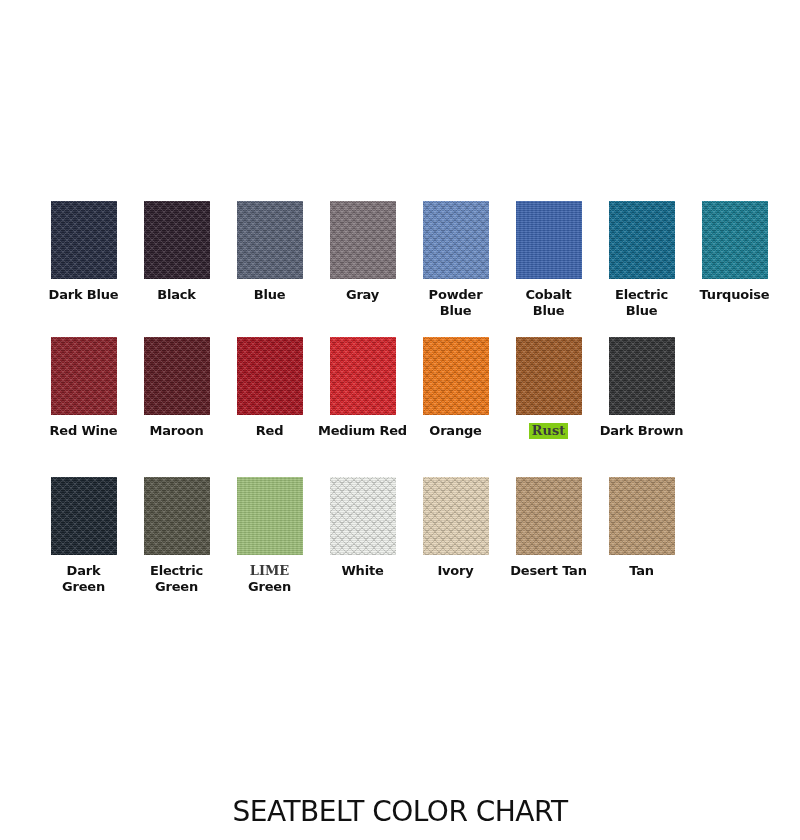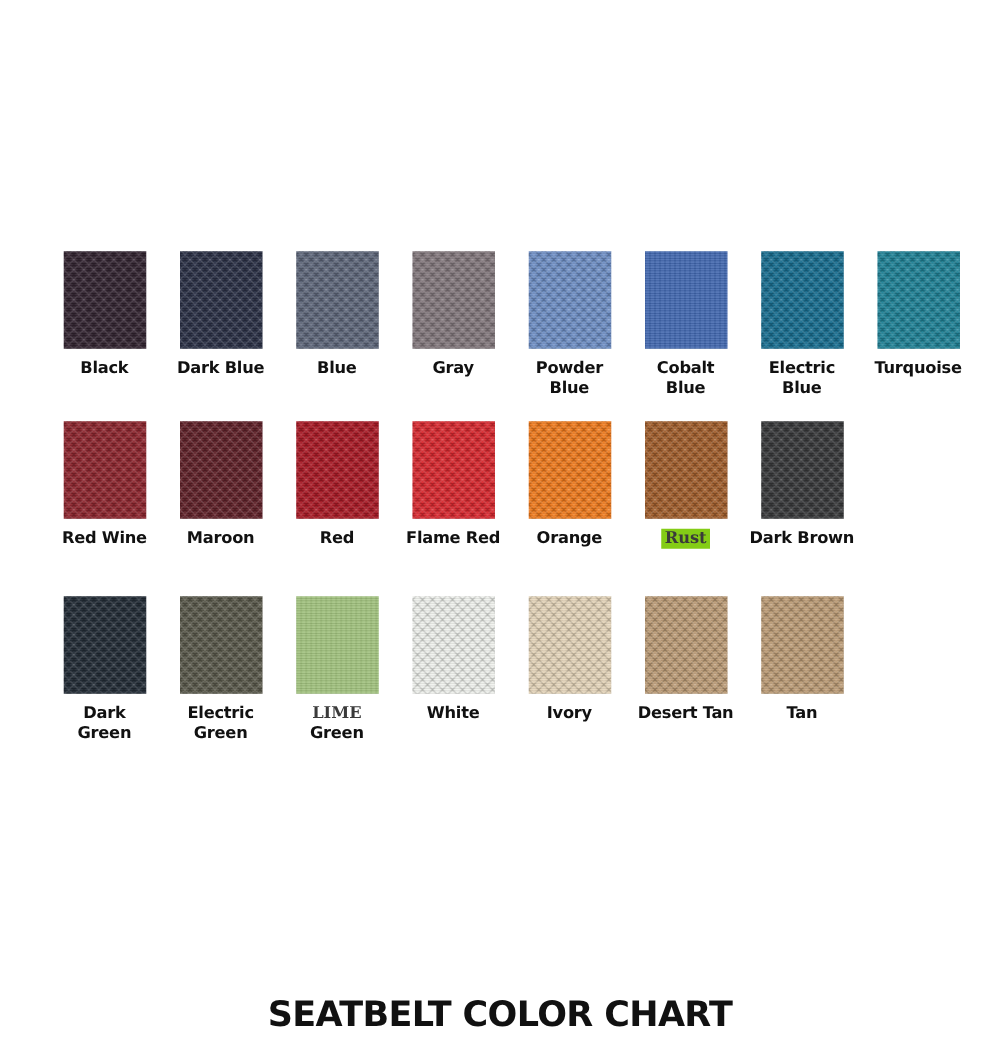--- a/index.html
+++ b/index.html
@@ -146,47 +146,47 @@
 
   
   #chart-title {
     position: absolute;
     left: 0;
     top: 795px;
     width: 800px;
     text-align: center;
     font-family: "DejaVu Sans", sans-serif;
     font-size: 28px;
-    font-weight: bold;
+    font-weight: normal;
     letter-spacing: -0.5px;
     color: #111111;
     line-height: 34px;
   }
 </style>
 </head>
 <body>
 
 <div id="chart-sheet">
 
   <div class="swatch-grid">
       <div class="swatch-row row-0">
         <div class="swatch-cell">
+          <div class="swatch-chip" style="background: rgb(38, 44, 66);">
+            <div class="weave"></div>
+          </div>
+          <div class="swatch-label">
+            <span class="lbl-line">Dark Blue</span>
+          </div>
+        </div>
+        <div class="swatch-cell">
           <div class="swatch-chip" style="background: rgb(46, 31, 44);">
             <div class="weave"></div>
           </div>
           <div class="swatch-label">
             <span class="lbl-line">Black</span>
-          </div>
-        </div>
-        <div class="swatch-cell">
-          <div class="swatch-chip" style="background: rgb(38, 44, 66);">
-            <div class="weave"></div>
-          </div>
-          <div class="swatch-label">
-            <span class="lbl-line">Dark Blue</span>
           </div>
         </div>
         <div class="swatch-cell">
           <div class="swatch-chip" style="background: rgb(90, 99, 119);">
             <div class="weave"></div>
           </div>
           <div class="swatch-label">
             <span class="lbl-line">Blue</span>
           </div>
         </div>
@@ -257,21 +257,21 @@
           </div>
           <div class="swatch-label">
             <span class="lbl-line">Red</span>
           </div>
         </div>
         <div class="swatch-cell">
           <div class="swatch-chip" style="background: rgb(216, 35, 42);">
             <div class="weave"></div>
           </div>
           <div class="swatch-label">
-            <span class="lbl-line">Flame Red</span>
+            <span class="lbl-line">Medium Red</span>
           </div>
         </div>
         <div class="swatch-cell">
           <div class="swatch-chip" style="background: rgb(240, 120, 24);">
             <div class="weave"></div>
           </div>
           <div class="swatch-label">
             <span class="lbl-line">Orange</span>
           </div>
         </div>

